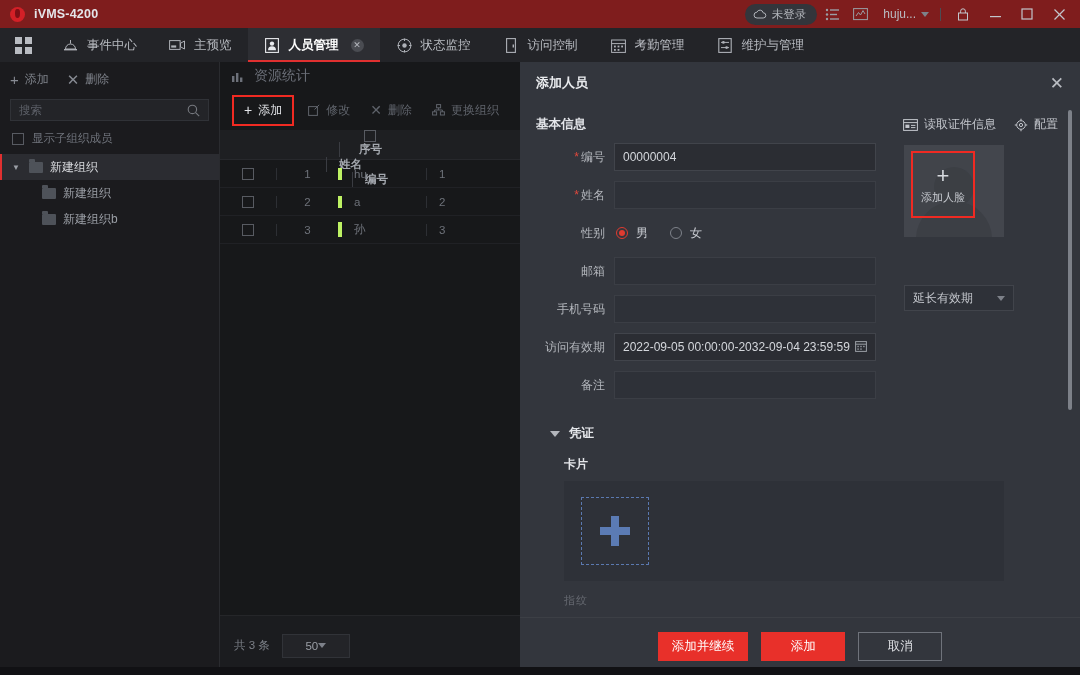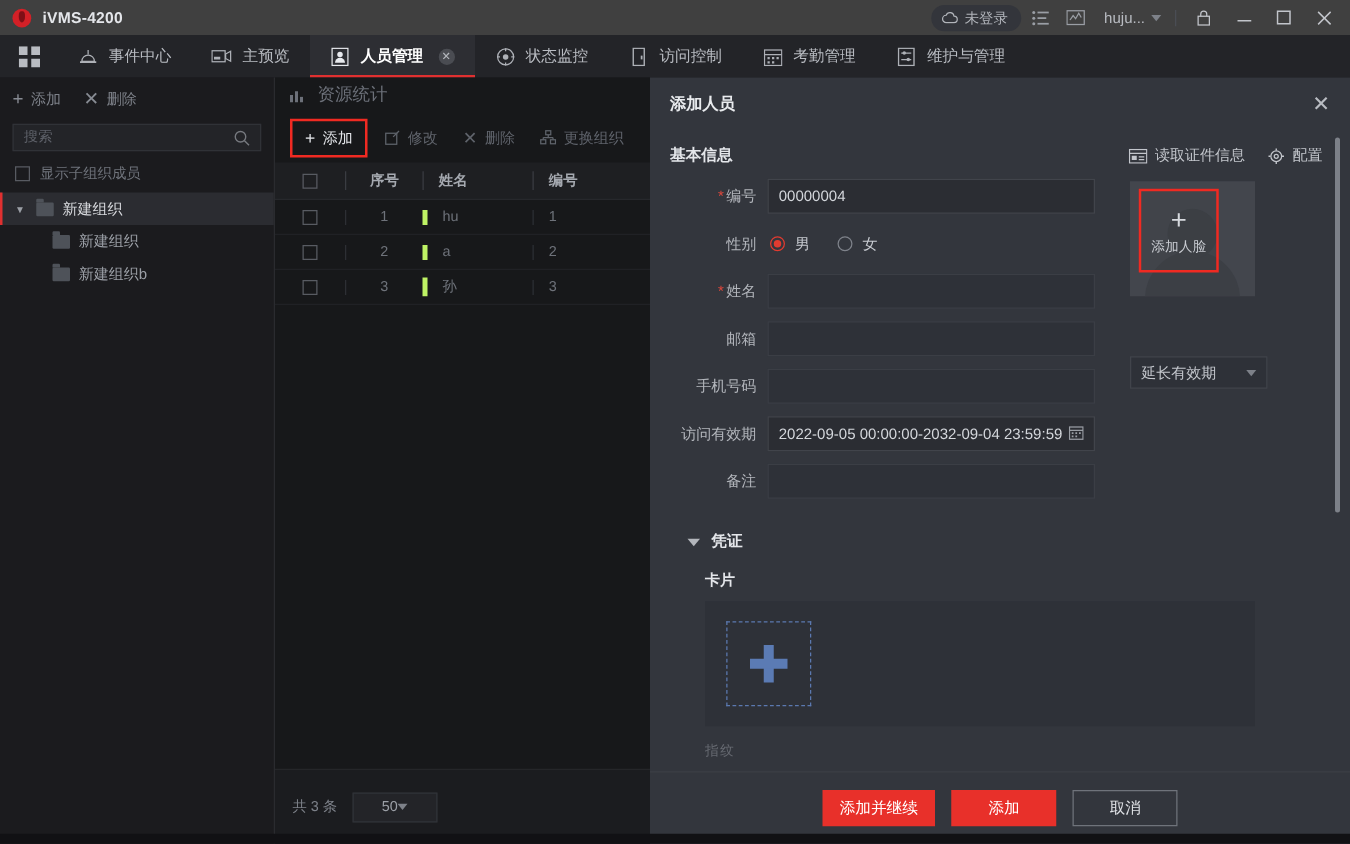--- a/index.html
+++ b/index.html
@@ -10,21 +10,21 @@
     overflow: hidden;
     color: #b9bcc2;
     font-size: 12px;
     -webkit-font-smoothing: antialiased;
   }
   #app { position: relative; width: 1080px; height: 675px; }
 
   
   .titlebar {
     position: absolute; top: 0; left: 0; width: 1080px; height: 28px;
-    background: #404040;
+    background: #7f1d1d;
     display: flex; align-items: center;
   }
   .logo-wrap { display: flex; align-items: center; padding-left: 10px; gap: 9px; }
   .logo-mark {
     width: 15px; height: 15px; border-radius: 50%;
     background: #d32027; position: relative;
   }
   .logo-mark::after {
     content: ""; position: absolute; left: 5px; top: 2.5px;
     width: 5px; height: 9px; border-radius: 40% 40% 50% 50%;
@@ -119,20 +119,21 @@
   .cp-toolbar { display: flex; align-items: center; height: 40px; padding-left: 12px; gap: 8px; }
   .cp-act { display: flex; align-items: center; gap: 6px; font-size: 12px; color: #5f636b; padding: 4px 6px; }
   .cp-act.hl {
     color: #e3e5e9; border: 2px solid #f02a22; padding: 5px 10px;
   }
   .cp-act .pl { font-size: 14px; line-height: 1; }
   .tbl-head {
     display: flex; align-items: center; height: 30px; background: #1e1f22;
     color: #a5a9b0; font-size: 11.5px; font-weight: bold;
     border-bottom: 1px solid #27282c;
+    flex-direction: column;
   }
   .tbl-row {
     display: flex; align-items: center; height: 28px; color: #6e727a; font-size: 11.5px;
     border-bottom: 1px solid #202125;
   }
   .tbl-row:first-of-type { background: #1b1c1f; }
   .c-chk { width: 56px; display: flex; justify-content: center; }
   .c-seq { width: 62px; text-align: center; border-left: 1px solid #2d2f34; }
   .c-name { width: 88px; padding-left: 12px; border-left: 4px solid #bef264; }
   .c-code { flex: 1; padding-left: 12px; border-left: 1px solid #2d2f34; }
@@ -594,36 +595,36 @@
 
       <div class="form-area">
         <div class="form-left">
 
           <div class="f-row">
             <span class="f-label"><span class="req">*</span><span>编号</span></span>
             <span class="f-input">00000004</span>
           </div>
 
           <div class="f-row">
+            <span class="f-label"><span class="req">*</span><span>姓名</span></span>
+            <span class="f-input empty"></span>
+          </div>
+
+          <div class="f-row">
             <span class="f-label">性别</span>
             <div class="radio-grp">
               <div class="radio-item">
                 <span class="radio on"></span>
                 <span>男</span>
               </div>
               <div class="radio-item">
                 <span class="radio"></span>
                 <span>女</span>
               </div>
             </div>
-          </div>
-
-          <div class="f-row">
-            <span class="f-label"><span class="req">*</span><span>姓名</span></span>
-            <span class="f-input empty"></span>
           </div>
 
           <div class="f-row">
             <span class="f-label">邮箱</span>
             <span class="f-input empty"></span>
           </div>
 
           <div class="f-row">
             <span class="f-label">手机号码</span>
             <span class="f-input empty"></span>

